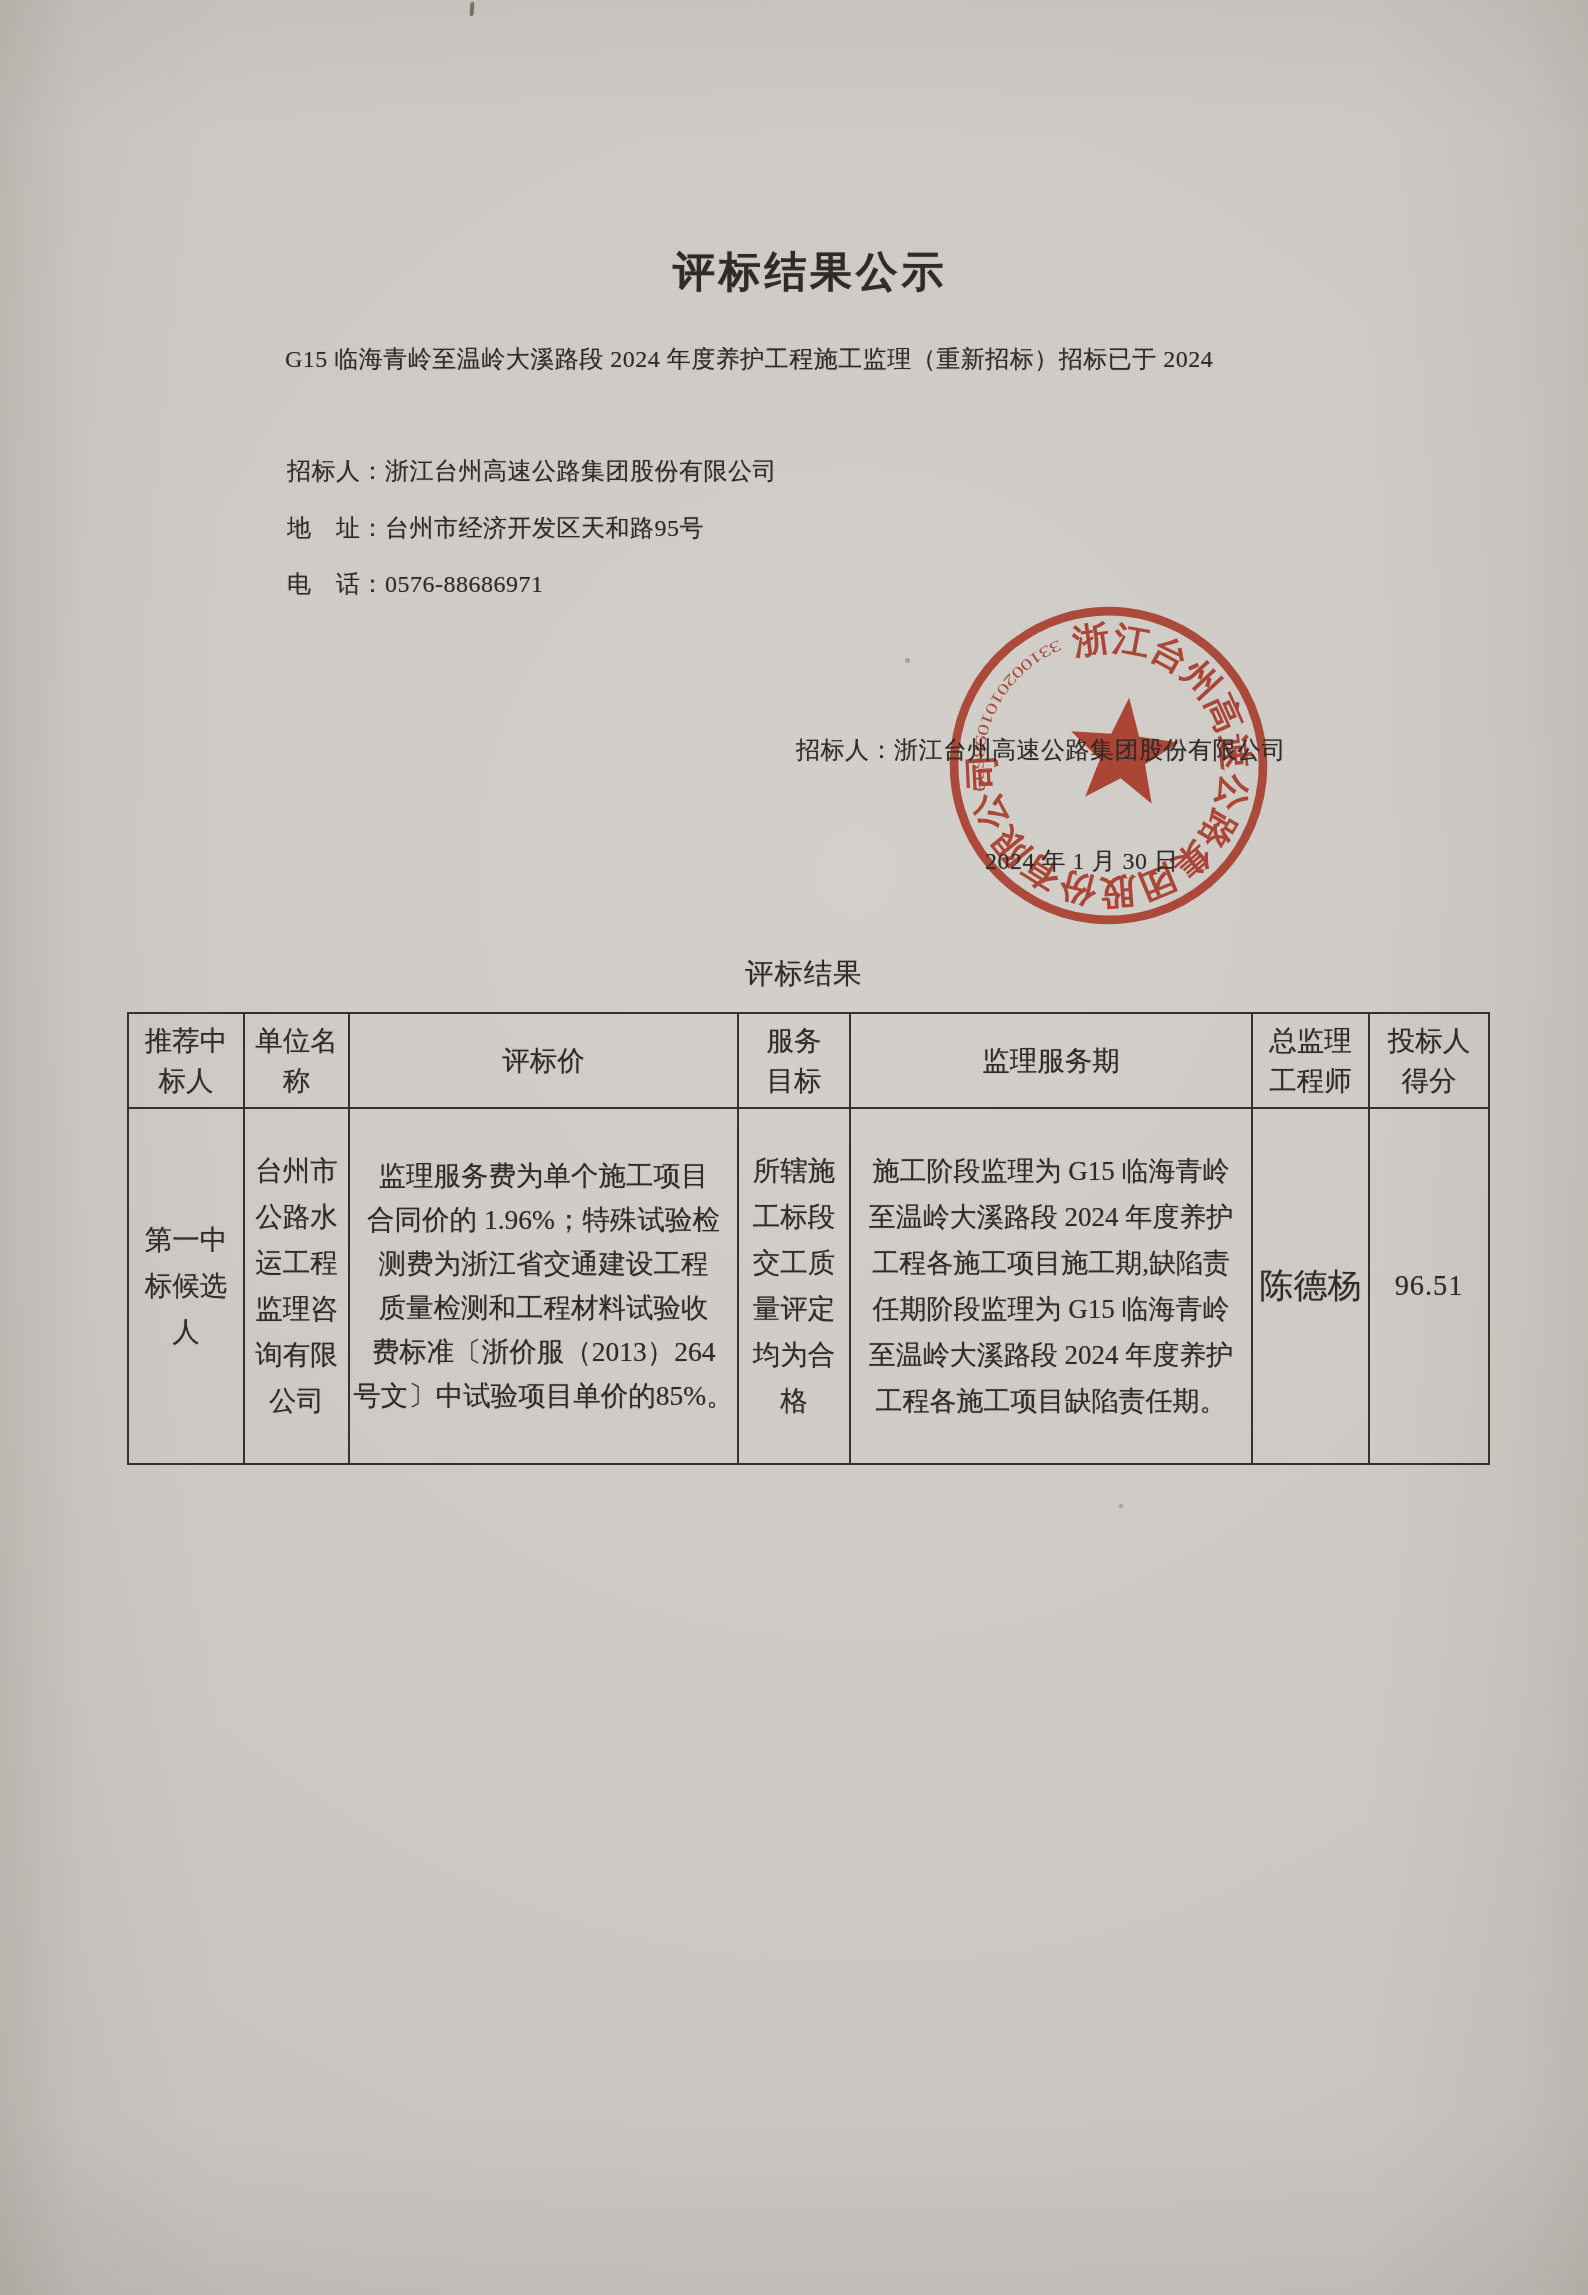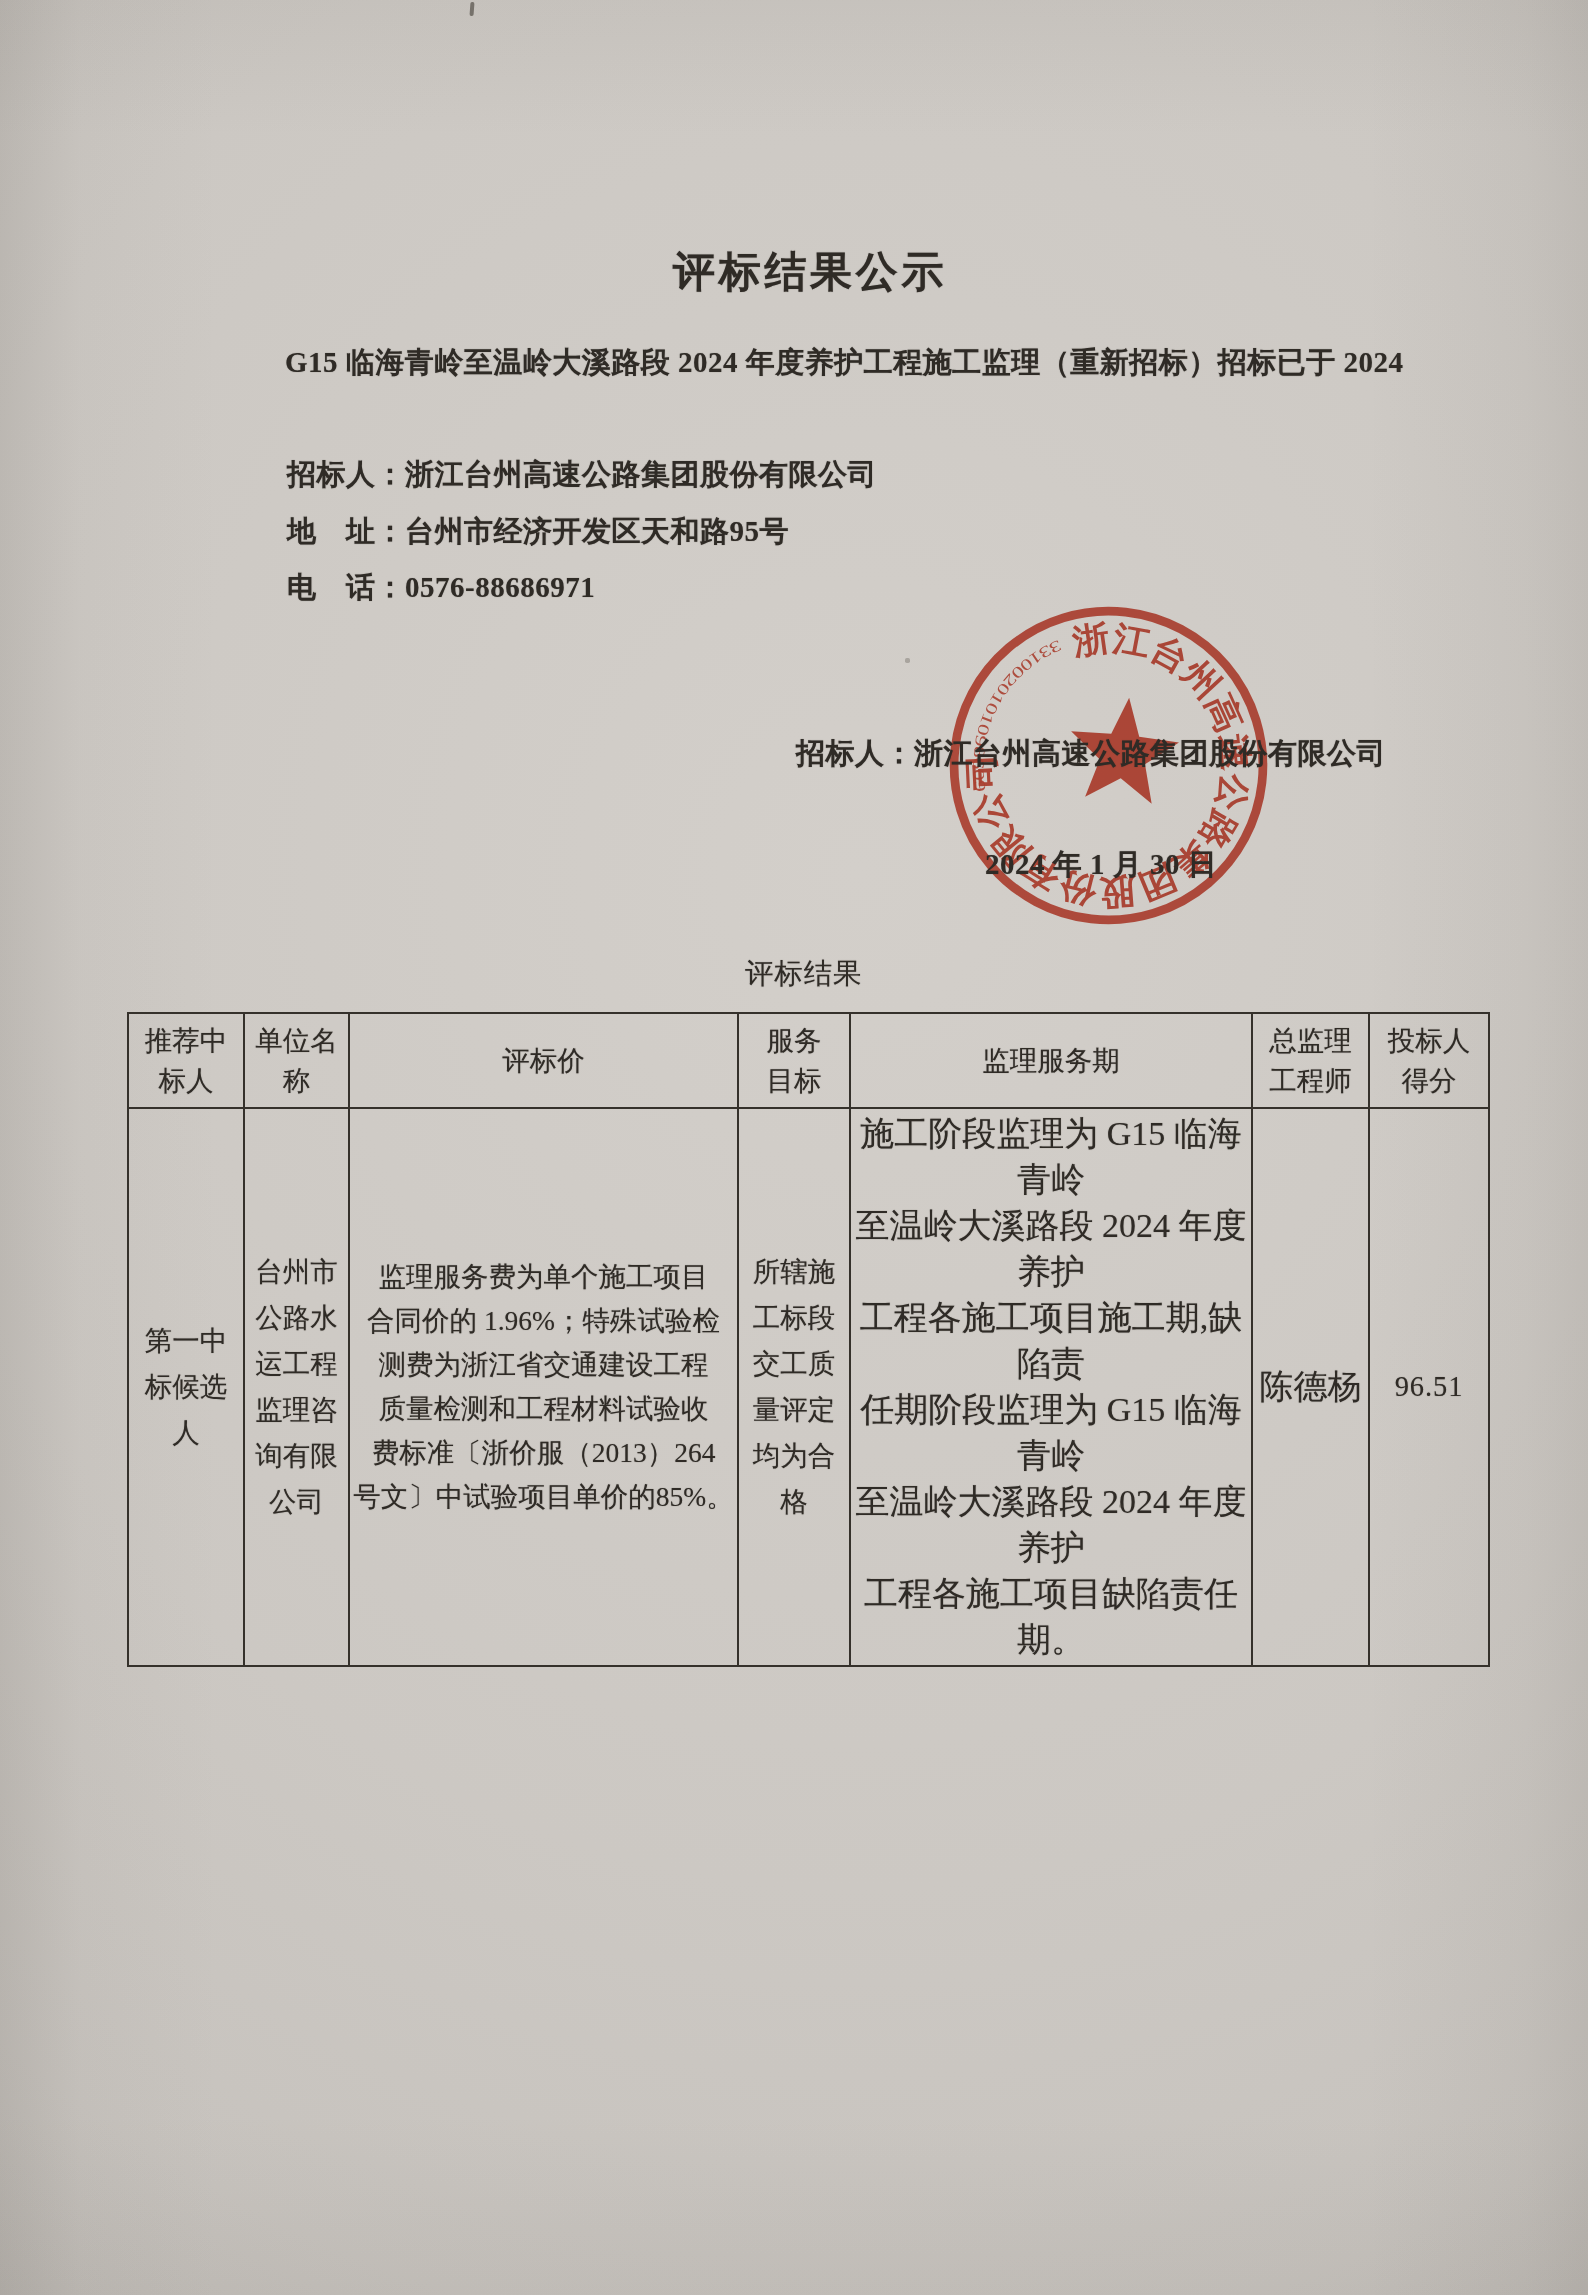--- a/index.html
+++ b/index.html
@@ -14,21 +14,21 @@
       linear-gradient(90deg, rgba(70,64,56,.12) 0%, rgba(70,64,56,.03) 5%, rgba(0,0,0,0) 14%, rgba(0,0,0,0) 86%, rgba(70,64,56,.05) 96%, rgba(70,64,56,.10) 100%),
       linear-gradient(180deg, rgba(70,64,56,.05) 0%, rgba(0,0,0,0) 6%, rgba(0,0,0,0) 92%, rgba(70,64,56,.06) 100%),
       radial-gradient(ellipse 115% 85% at 54% 38%, #d3cfca 0%, #ccc8c3 52%, #c7c3be 76%, #bcb8b3 100%);
   }
   .txt{position:absolute;white-space:pre;text-shadow:0 0 1.1px rgba(47,43,38,.45);}
   .page-title{
     left:0;right:0;top:244px;text-align:center;
     transform:translateX(15.6px);
     font-size:42px;font-weight:bold;letter-spacing:3.7px;
   }
-  .body-line{font-size:29px;letter-spacing:0.5px;font-weight:bold;}
+  .body-line{font-size:24px;letter-spacing:0.5px;}
   .table-caption{
     left:0;right:0;top:955px;text-align:center;
     transform:translateX(9.2px);
     font-size:28.5px;letter-spacing:0.9px;white-space:pre;
     position:absolute;text-shadow:0 0 1.1px rgba(47,43,38,.45);
   }
   
   .stamp{
     position:absolute;left:921px;top:578px;width:375px;height:375px;
     mix-blend-mode:multiply;opacity:.9;filter:blur(0.4px);
@@ -48,21 +48,21 @@
     padding:1.8px 2.8px;
     text-shadow:0 0 1.1px rgba(47,43,38,.45);
     overflow:hidden;
   }
   .result-table tr.hdr{height:95px;}
   .result-table tr.hdr th{line-height:40px;}
   .result-table tr.data{height:356px;}
   .cell-3line{line-height:46px;}
   .cell-6line{line-height:46px;}
   .cell-price{line-height:44px;}
-  .cell-period{line-height:46px;font-size:34px;}
+  .cell-period{line-height:46px;font-size:27px;}
   .cell-name{font-size:34px;}
   .cell-score{font-size:28.5px;letter-spacing:0.9px;margin-left:6px;}
   
   .speck{position:absolute;background:#4c463f;border-radius:1.8px;}
   .speck-a{left:470px;top:1.8px;width:3.7px;height:13.8px;opacity:.65;transform:rotate(4deg);}
   .speck-b{left:905px;top:658px;width:4.6px;height:4.6px;opacity:.3;}
   .speck-c{left:1119px;top:1504px;width:3.7px;height:3.7px;opacity:.3;}
 </style>
 </head>
 <body>

